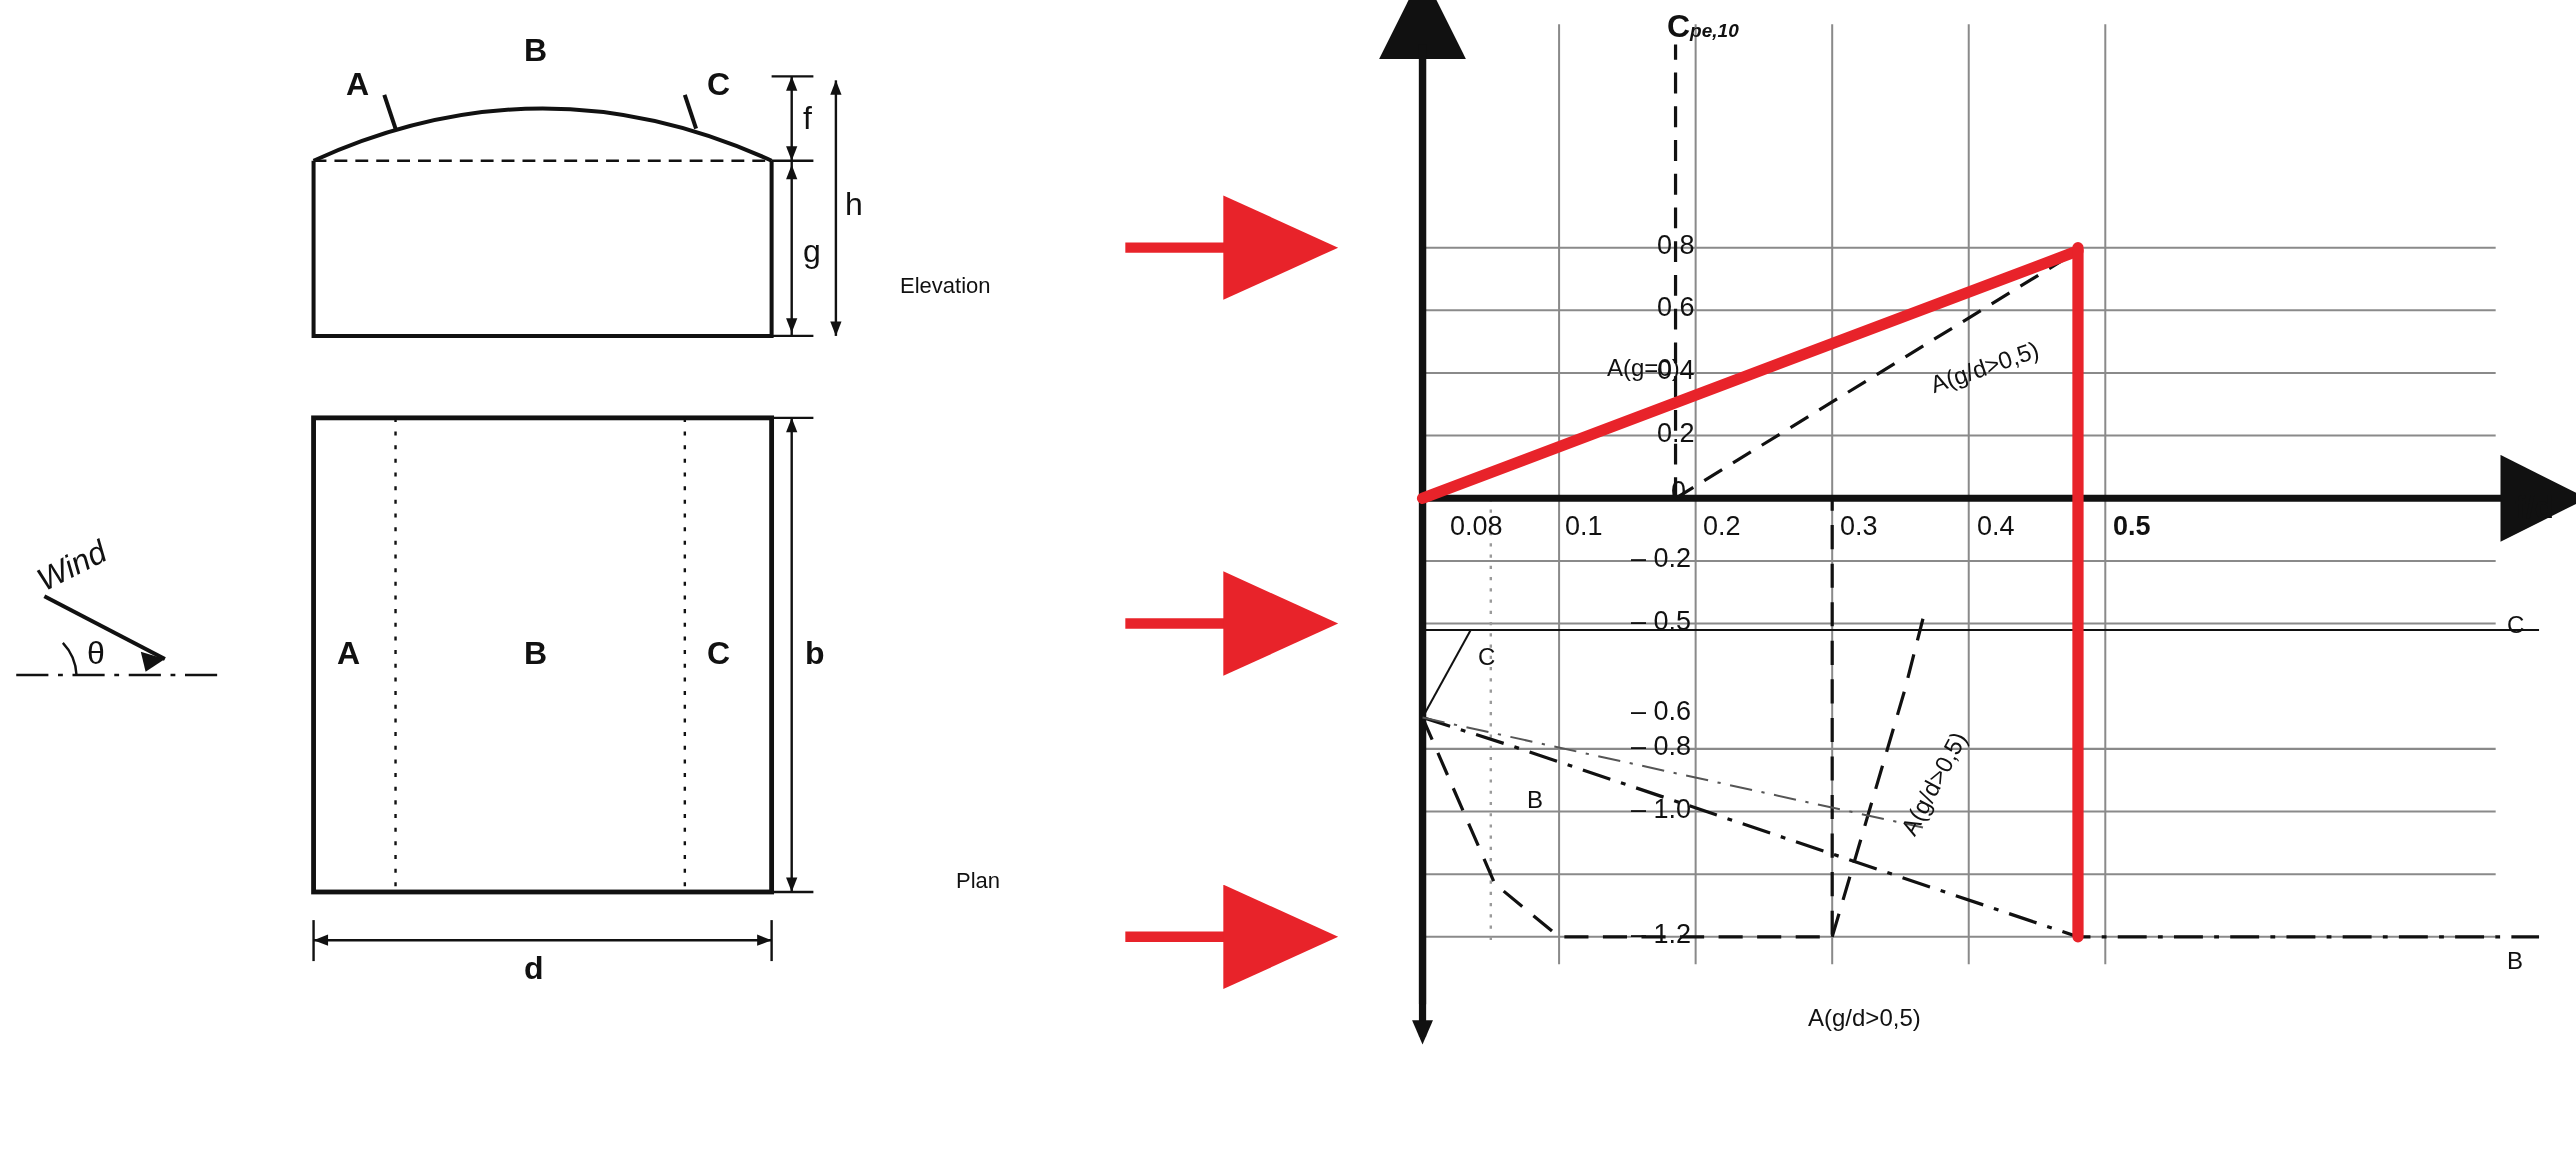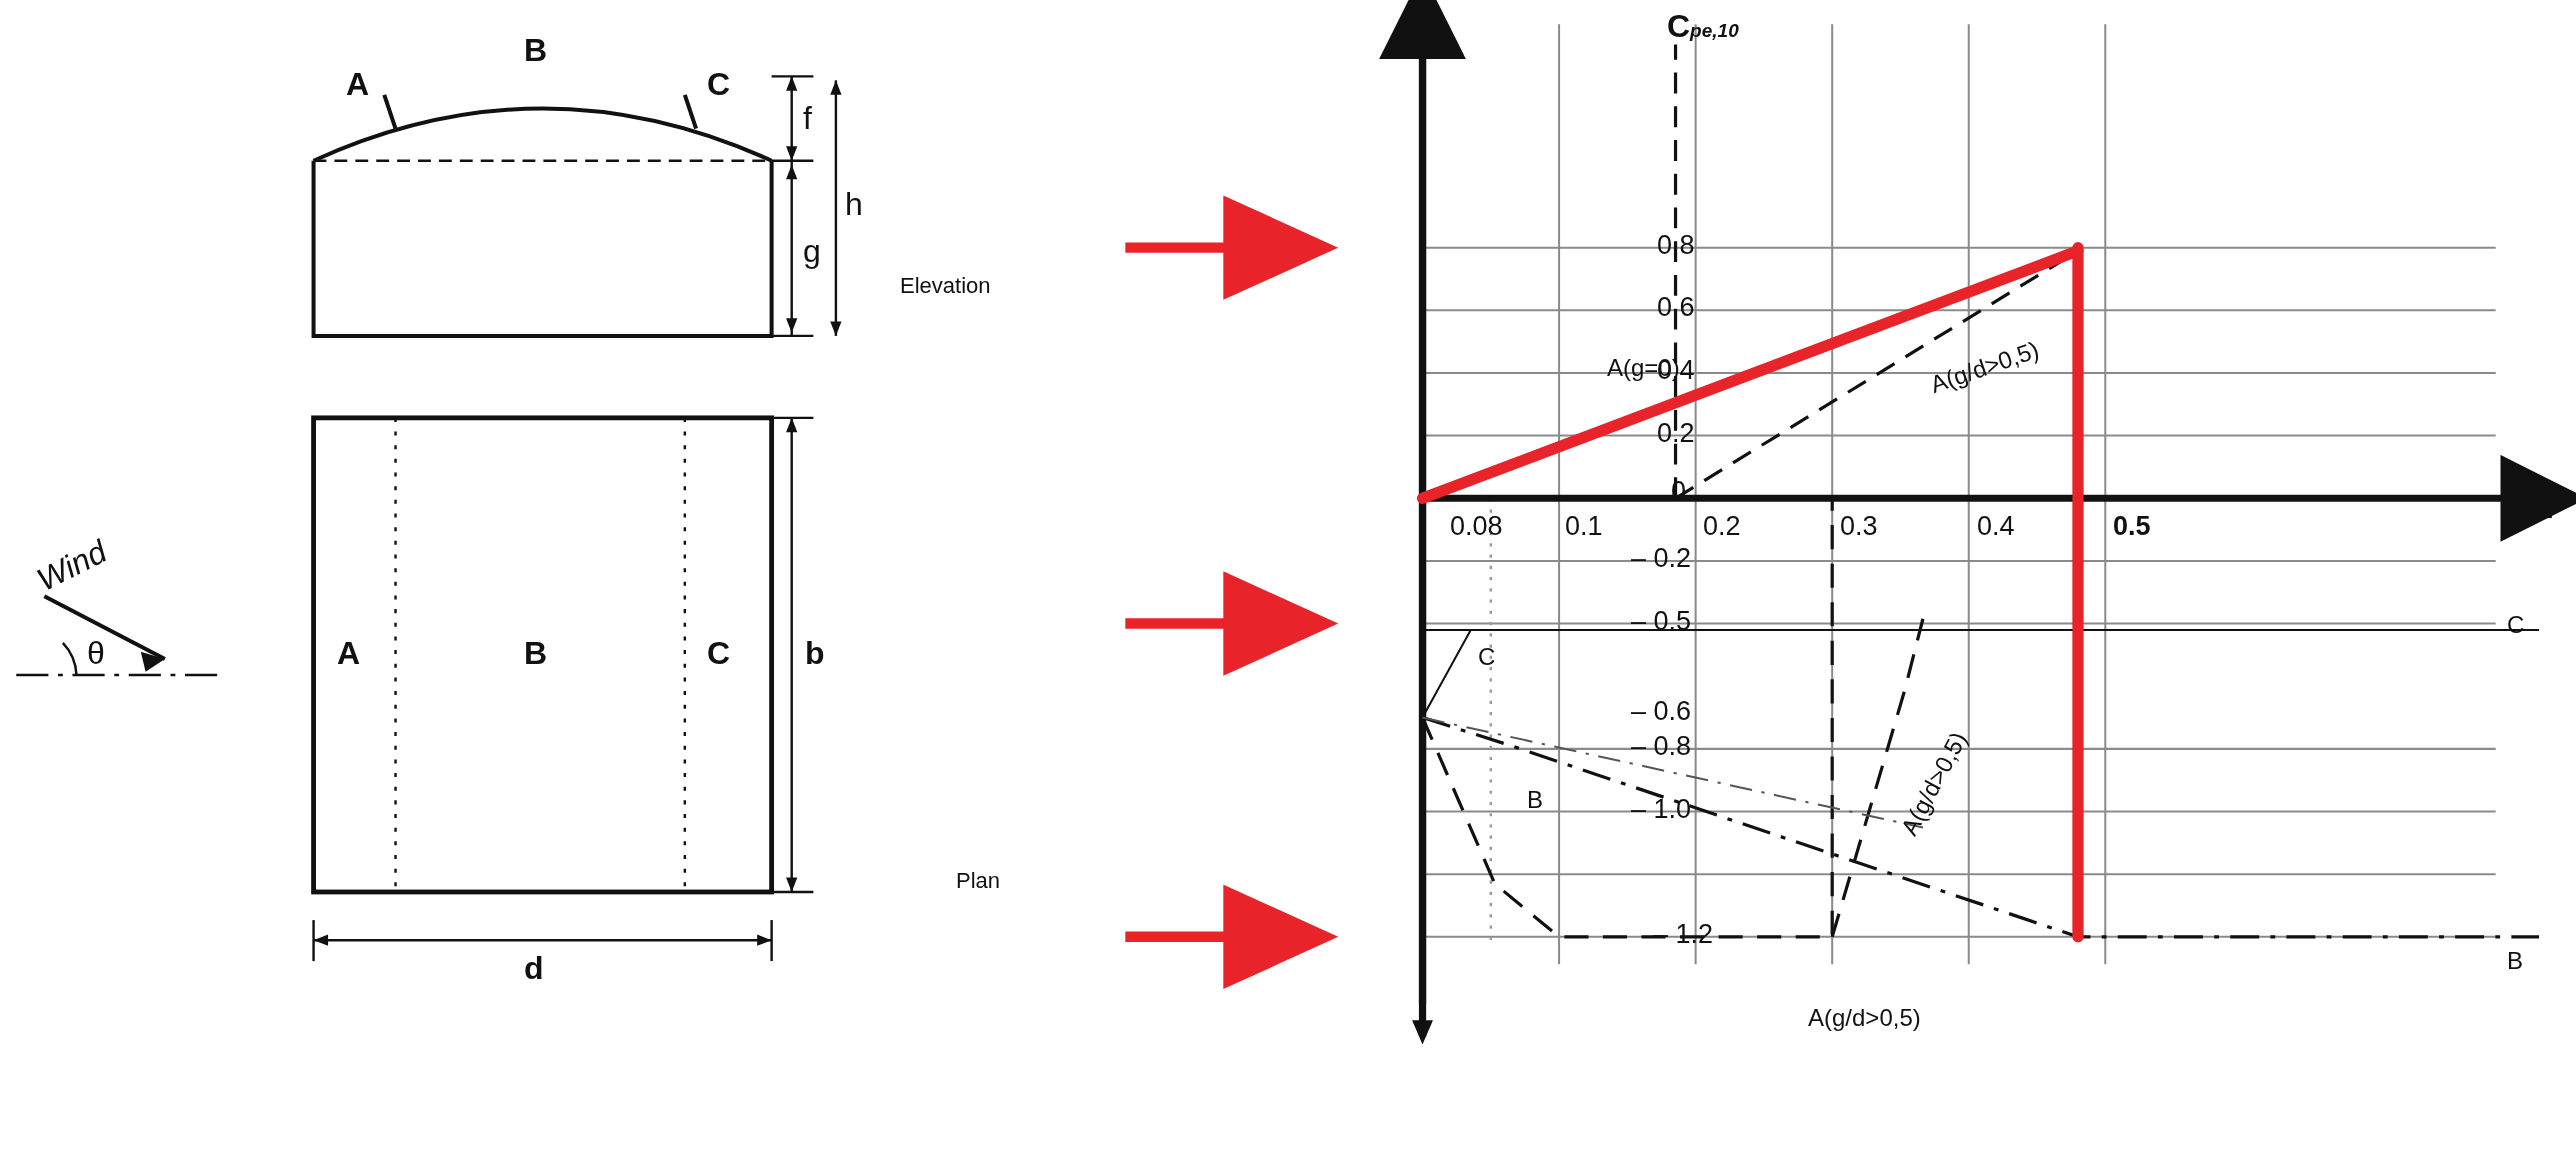--- a/index.html
+++ b/index.html
@@ -201,21 +201,21 @@
   <div class="lbl tick" style="left:1657px; top:230px;">0.8</div>
   <div class="lbl tick" style="left:1657px; top:292px;text-align:center;">0.6</div>
   <div class="lbl tick" style="left:1657px; top:355px;">0.4</div>
   <div class="lbl tick" style="left:1657px; top:418px;">0.2</div>
   <div class="lbl tick" style="left:1671px; top:476px;">0</div>
   <div class="lbl tick" style="left:1631px; top:543px;">– 0.2</div>
   <div class="lbl tick" style="left:1631px; top:606px;">– 0.5</div>
   <div class="lbl tick" style="left:1631px; top:696px;">– 0.6</div>
   <div class="lbl tick" style="left:1631px; top:731px;">– 0.8</div>
   <div class="lbl tick" style="left:1631px; top:794px;">– 1.0</div>
-  <div class="lbl tick" style="left:1631px; top:919px;margin-left:22px;">– 1.2</div>
+  <div class="lbl tick" style="left:1631px; top:919px;">– 1.2</div>
 
   <div class="lbl tick" style="left:1450px; top:511px;">0.08</div>
   <div class="lbl tick" style="left:1565px; top:511px;">0.1</div>
   <div class="lbl tick" style="left:1703px; top:511px;">0.2</div>
   <div class="lbl tick" style="left:1840px; top:511px;">0.3</div>
   <div class="lbl tick" style="left:1977px; top:511px;">0.4</div>
   <div class="lbl tick" style="left:2113px; top:511px;font-weight:bold;">0.5</div>
 
   <div class="lbl lbl-sm" style="left:1607px; top:354px;">A(g=0)</div>
   <div class="lbl lbl-sm" style="left:1936px; top:371px; transform:rotate(-19deg); transform-origin:left bottom;">A(g/d&gt;0,5)</div>

